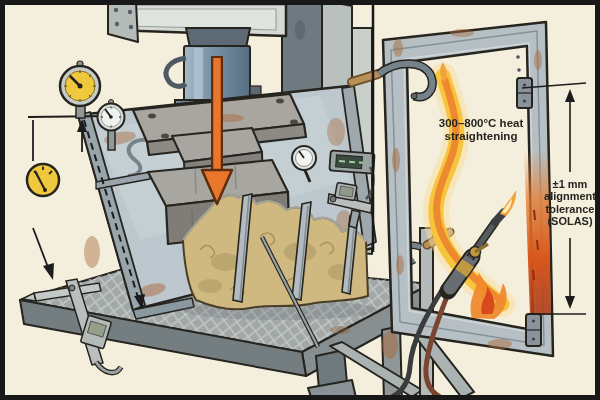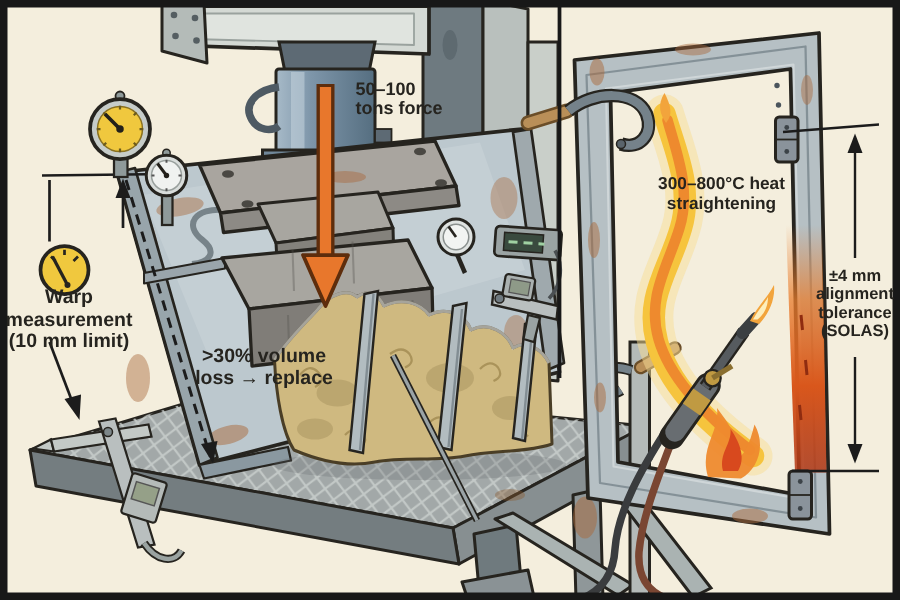--- a/index.html
+++ b/index.html
@@ -295,26 +295,19 @@
     <line x1="570" y1="92" x2="570" y2="172" stroke-width="1.6"></line>
     <line x1="570" y1="238" x2="570" y2="306" stroke-width="1.6"></line>
     <polygon points="565,102 575,102 570,89" fill="#1c1c1c" stroke="none"></polygon>
     <polygon points="565,296 575,296 570,309" fill="#1c1c1c" stroke="none"></polygon>
   </g>
 
   <line x1="373" y1="3" x2="373" y2="252" style="stroke:var(--border)" stroke-width="2.5"></line>
   <rect x="2.5" y="2.5" width="595" height="395" fill="none" style="stroke:var(--border)" stroke-width="5"></rect>
 </svg>
 
-  <div class="label lbl-force">50–100
-tons force</div>
-  <div class="label lbl-volume">&gt;30% volume
-loss → replace</div>
-  <div class="label lbl-warp">Warp
-measurement
-(10 mm limit)</div>
   <div class="label lbl-heat">300–800°C heat
 straightening</div>
-  <div class="label lbl-tol">±4 mm
+  <div class="label lbl-tol">±1 mm
 alignment
 tolerance
 (SOLAS)</div>
 </div>
 
 </body></html>

